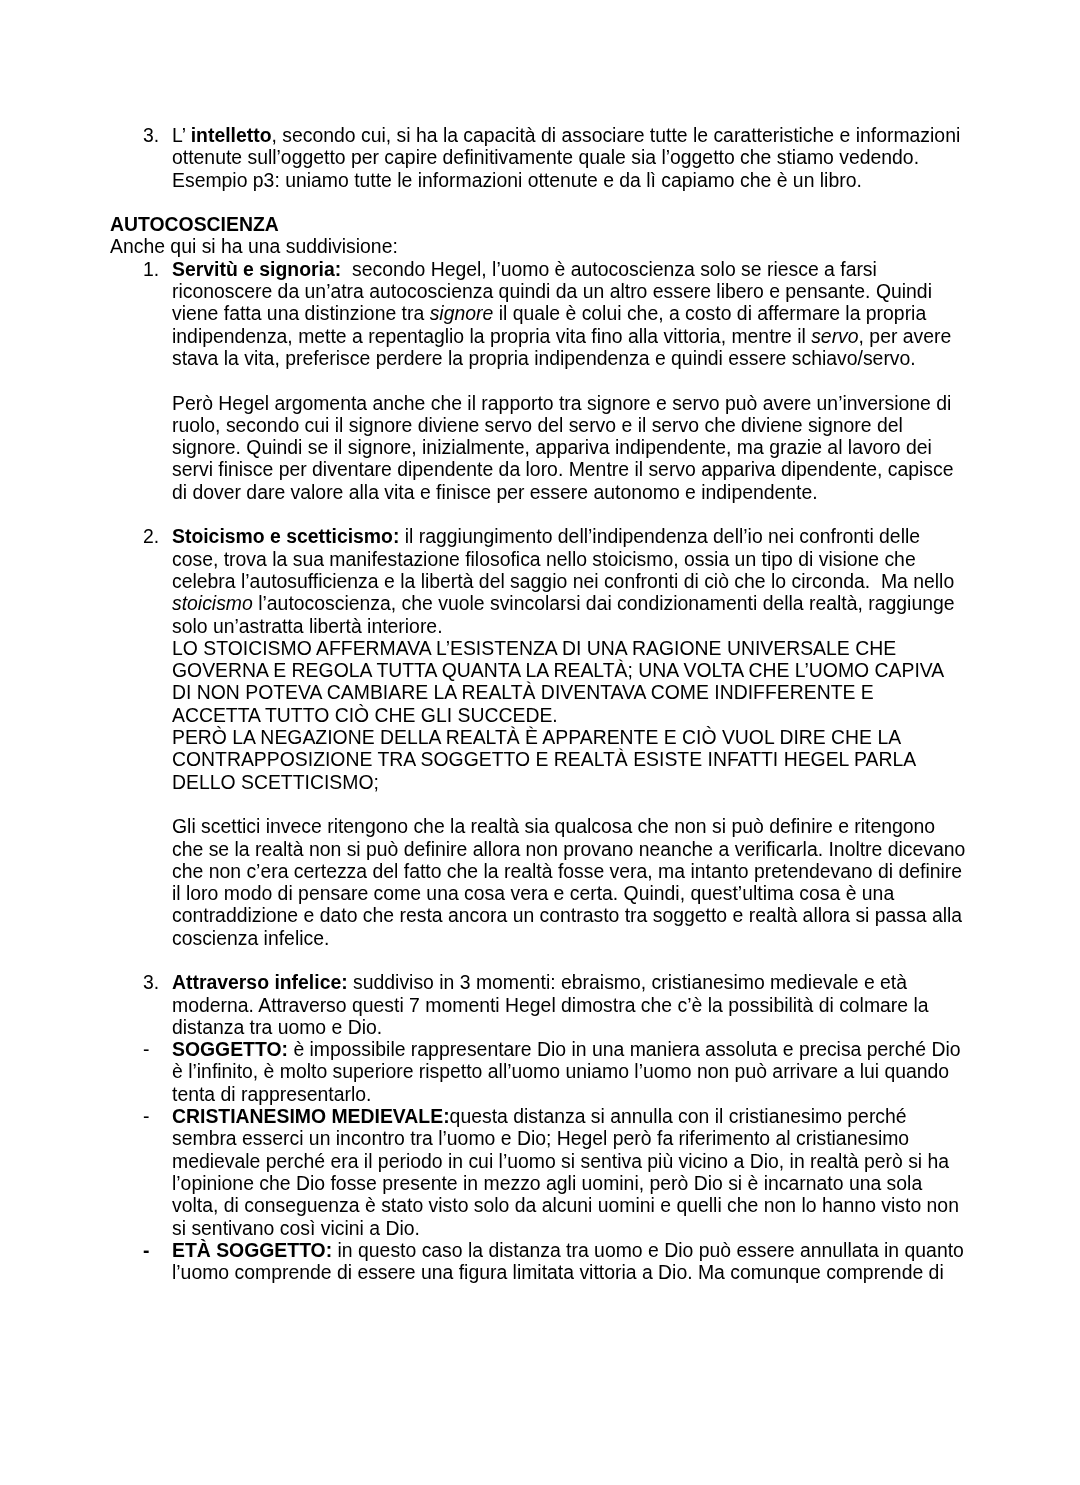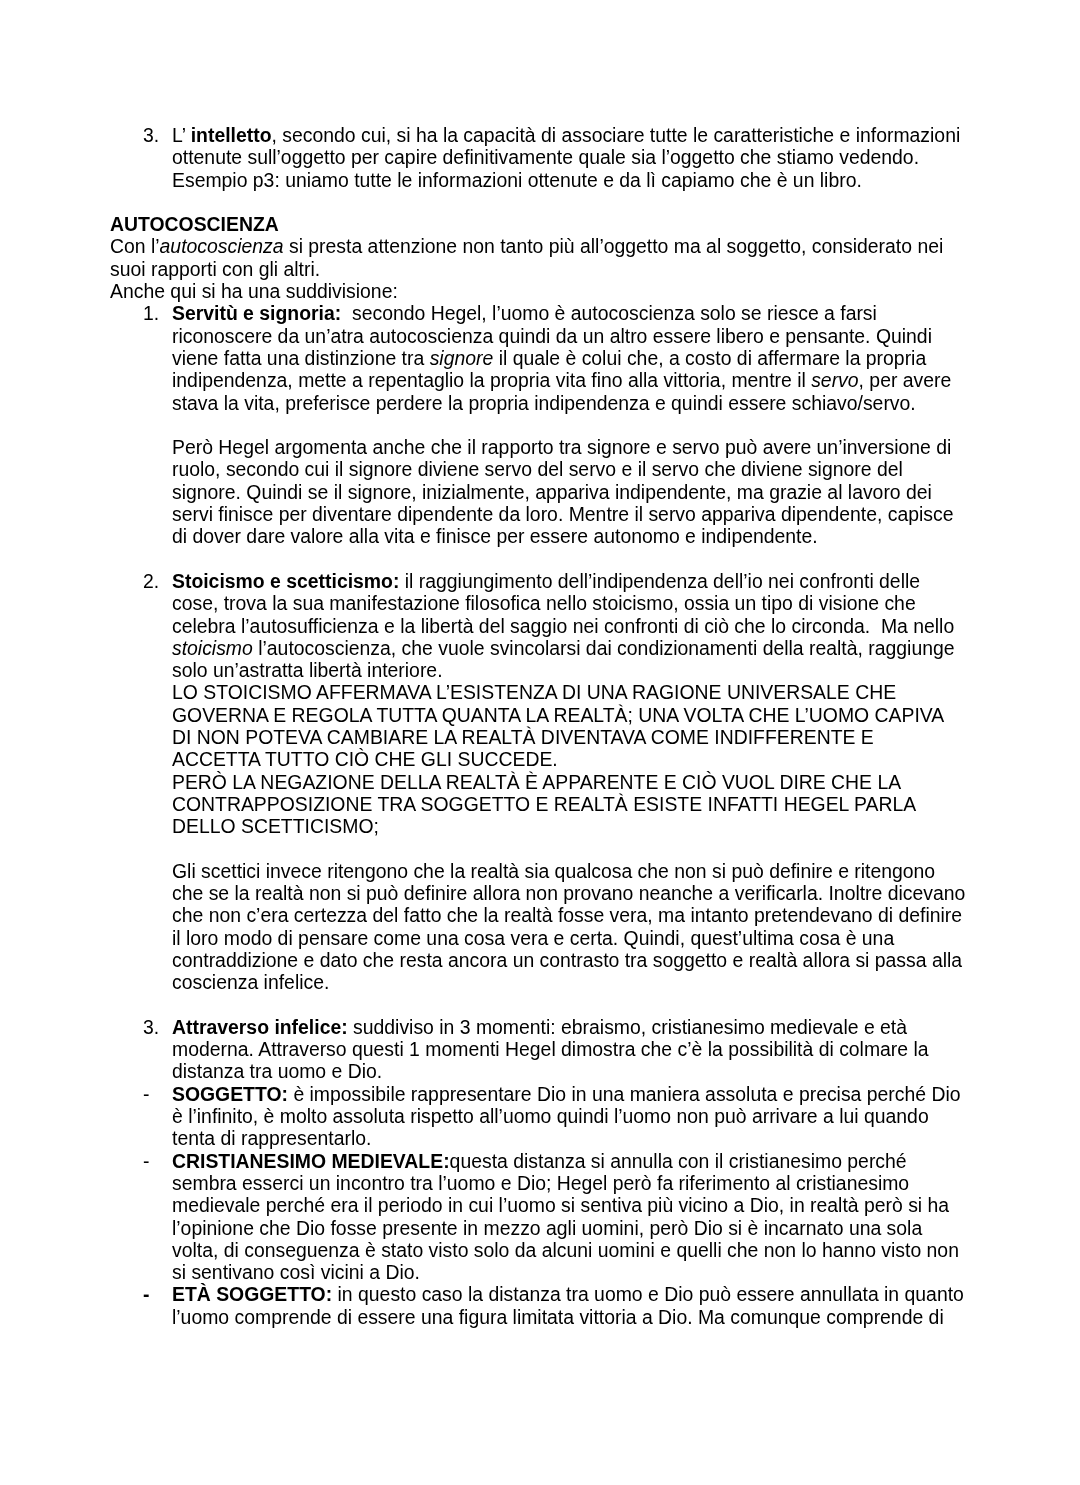--- a/index.html
+++ b/index.html
@@ -43,30 +43,29 @@
 </style>
 </head>
 <body>
 
 <div class="page">
   <div class="doc" id="doc-root">
       <div class="blk li"><span class="marker">3.</span><span class="li-text"><span class="">L’ </span><span class="b ">intelletto</span><span class="">, secondo cui, si ha la capacità di associare tutte le caratteristiche e informazioni ottenute sull’oggetto per capire definitivamente quale sia l’oggetto che stiamo vedendo.
 Esempio p3: uniamo tutte le informazioni ottenute e da lì capiamo che è un libro.</span></span></div>
       <div class="blk spacer"></div>
       <div class="blk heading"><span class="b ">AUTOCOSCIENZA</span></div>
-      <div class="blk para"><span class="">Con l’</span><span class="i">autocoscienza</span><span class=""> si presta attenzione non tanto più all’oggetto ma al soggetto, considerato nei suoi rapporti con gli altri.</span></div>
       <div class="blk para"><span class="">Anche qui si ha una suddivisione:</span></div>
       <div class="blk li"><span class="marker">1.</span><span class="li-text"><span class="b ">Servitù e signoria:</span><span class="">  secondo Hegel, l’uomo è autocoscienza solo se riesce a farsi riconoscere da un’atra autocoscienza quindi da un altro essere libero e pensante. Quindi viene fatta una distinzione tra </span><span class="i">signore</span><span class=""> il quale è colui che, a costo di affermare la propria indipendenza, mette a repentaglio la propria vita fino alla vittoria, mentre il </span><span class="i">servo</span><span class="">, per avere stava la vita, preferisce perdere la propria indipendenza e quindi essere schiavo/servo.</span></span></div>
       <div class="blk spacer"></div>
       <div class="blk li"><span class="marker"></span><span class="li-text"><span class="">Però Hegel argomenta anche che il rapporto tra signore e servo può avere un’inversione di ruolo, secondo cui il signore diviene servo del servo e il servo che diviene signore del signore. Quindi se il signore, inizialmente, appariva indipendente, ma grazie al lavoro dei servi finisce per diventare dipendente da loro. Mentre il servo appariva dipendente, capisce di dover dare valore alla vita e finisce per essere autonomo e indipendente.</span></span></div>
       <div class="blk spacer"></div>
       <div class="blk li"><span class="marker">2.</span><span class="li-text"><span class="b ">Stoicismo e scetticismo:</span><span class=""> il raggiungimento dell’indipendenza dell’io nei confronti delle cose, trova la sua manifestazione filosofica nello stoicismo, ossia un tipo di visione che celebra l’autosufficienza e la libertà del saggio nei confronti di ciò che lo circonda.  Ma nello </span><span class="i">stoicismo</span><span class=""> l’autocoscienza, che vuole svincolarsi dai condizionamenti della realtà, raggiunge solo un’astratta libertà interiore.
 LO STOICISMO AFFERMAVA L’ESISTENZA DI UNA RAGIONE UNIVERSALE CHE GOVERNA E REGOLA TUTTA QUANTA LA REALTÀ; UNA VOLTA CHE L’UOMO CAPIVA DI NON POTEVA CAMBIARE LA REALTÀ DIVENTAVA COME INDIFFERENTE E ACCETTA TUTTO CIÒ CHE GLI SUCCEDE.
 PERÒ LA NEGAZIONE DELLA REALTÀ È APPARENTE E CIÒ VUOL DIRE CHE LA CONTRAPPOSIZIONE TRA SOGGETTO E REALTÀ ESISTE INFATTI HEGEL PARLA DELLO SCETTICISMO;</span></span></div>
       <div class="blk spacer"></div>
       <div class="blk li"><span class="marker"></span><span class="li-text"><span class="">Gli scettici invece ritengono che la realtà sia qualcosa che non si può definire e ritengono che se la realtà non si può definire allora non provano neanche a verificarla. Inoltre dicevano che non c’era certezza del fatto che la realtà fosse vera, ma intanto pretendevano di definire il loro modo di pensare come una cosa vera e certa. Quindi, quest’ultima cosa è una contraddizione e dato che resta ancora un contrasto tra soggetto e realtà allora si passa alla coscienza infelice.</span></span></div>
       <div class="blk spacer"></div>
-      <div class="blk li"><span class="marker">3.</span><span class="li-text"><span class="b ">Attraverso infelice:</span><span class=""> suddiviso in 3 momenti: ebraismo, cristianesimo medievale e età moderna. Attraverso questi 1 momenti Hegel dimostra che c’è la possibilità di colmare la distanza tra uomo e Dio.</span></span></div>
-      <div class="blk li"><span class="marker">-</span><span class="li-text"><span class="b ">SOGGETTO:</span><span class=""> è impossibile rappresentare Dio in una maniera assoluta e precisa perché Dio è l’infinito, è molto assoluta rispetto all’uomo quindi l’uomo non può arrivare a lui quando tenta di rappresentarlo.</span></span></div>
+      <div class="blk li"><span class="marker">3.</span><span class="li-text"><span class="b ">Attraverso infelice:</span><span class=""> suddiviso in 3 momenti: ebraismo, cristianesimo medievale e età moderna. Attraverso questi 7 momenti Hegel dimostra che c’è la possibilità di colmare la distanza tra uomo e Dio.</span></span></div>
+      <div class="blk li"><span class="marker">-</span><span class="li-text"><span class="b ">SOGGETTO:</span><span class=""> è impossibile rappresentare Dio in una maniera assoluta e precisa perché Dio è l’infinito, è molto superiore rispetto all’uomo uniamo l’uomo non può arrivare a lui quando tenta di rappresentarlo.</span></span></div>
       <div class="blk li"><span class="marker">-</span><span class="li-text"><span class="b ">CRISTIANESIMO MEDIEVALE:</span><span class="">questa distanza si annulla con il cristianesimo perché sembra esserci un incontro tra l’uomo e Dio; Hegel però fa riferimento al cristianesimo medievale perché era il periodo in cui l’uomo si sentiva più vicino a Dio, in realtà però si ha l’opinione che Dio fosse presente in mezzo agli uomini, però Dio si è incarnato una sola volta, di conseguenza è stato visto solo da alcuni uomini e quelli che non lo hanno visto non si sentivano così vicini a Dio.</span></span></div>
       <div class="blk li"><span class="marker b">-</span><span class="li-text"><span class="b ">ETÀ SOGGETTO:</span><span class=""> in questo caso la distanza tra uomo e Dio può essere annullata in quanto l’uomo comprende di essere una figura limitata vittoria a Dio. Ma comunque comprende di</span></span></div>
     </div>
 </div>
 
 </body></html>

